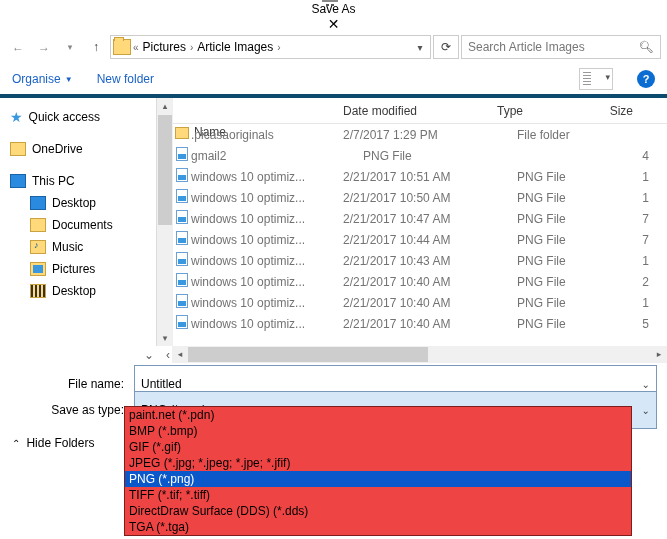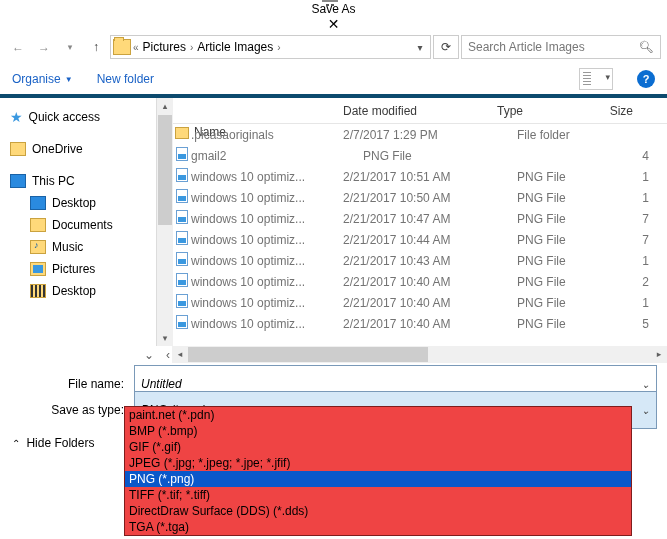--- a/index.html
+++ b/index.html
@@ -77,21 +77,21 @@
 .hscroll-row .stub { width:156px; display:flex; align-items:center; justify-content:flex-end; color:#606060; font-size:12px; padding-right:2px; }
 .hscroll { flex:1; background:#f0f0f0; display:flex; }
 .hscroll .arr { width:16px; color:#606060; text-align:center; font-size:9px; line-height:17px; }
 .hscroll .thumb { flex:0 0 240px; background:#cdcdcd; margin:1px 0; }
 .hscroll .track { flex:1; }
 
 
 .form { padding:8px 10px 4px 22px; }
 .form-row { display:flex; align-items:center; height:26px; }
 .form-label { width:112px; text-align:right; padding-right:10px; color:#000; }
-.field { flex:1; height:38px; border:1px solid #7a99b8; background:#fff; display:flex; align-items:center; padding:0 6px;font-style:italic; }
+.field { flex:1; height:38px; border:1px solid #7a99b8; background:#fff; display:flex; align-items:center; padding:0 6px; }
 .field.sel { background:#d6e8f7; }
 .field .drop { margin-left:auto; color:#444; font-size:10px; }
 
 
 .dropdown { position:absolute; left:124px; width:508px; border:1px solid #7f1d1d; background:#ef4444; top:406px; }
 .dd-item { height:16px; padding:0 4px; line-height:16px; color:#000; white-space:nowrap; }
 .dd-item.sel { background:#0a58ca; color:#fff; }
 
 
 .footer { position:absolute; left:12px; bottom:auto; top:436px; display:flex; align-items:center; gap:6px; color:#000; }

